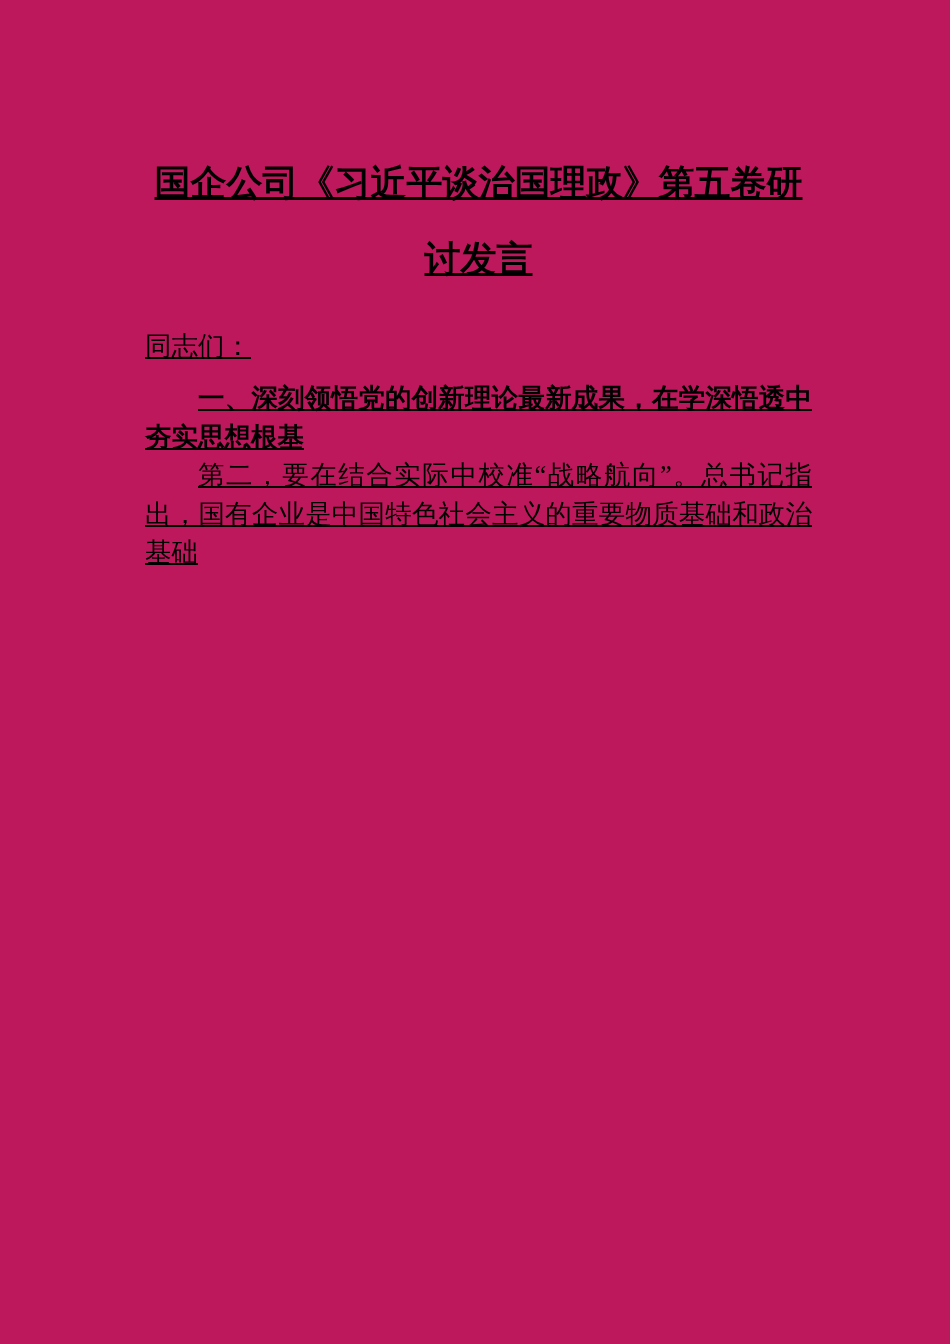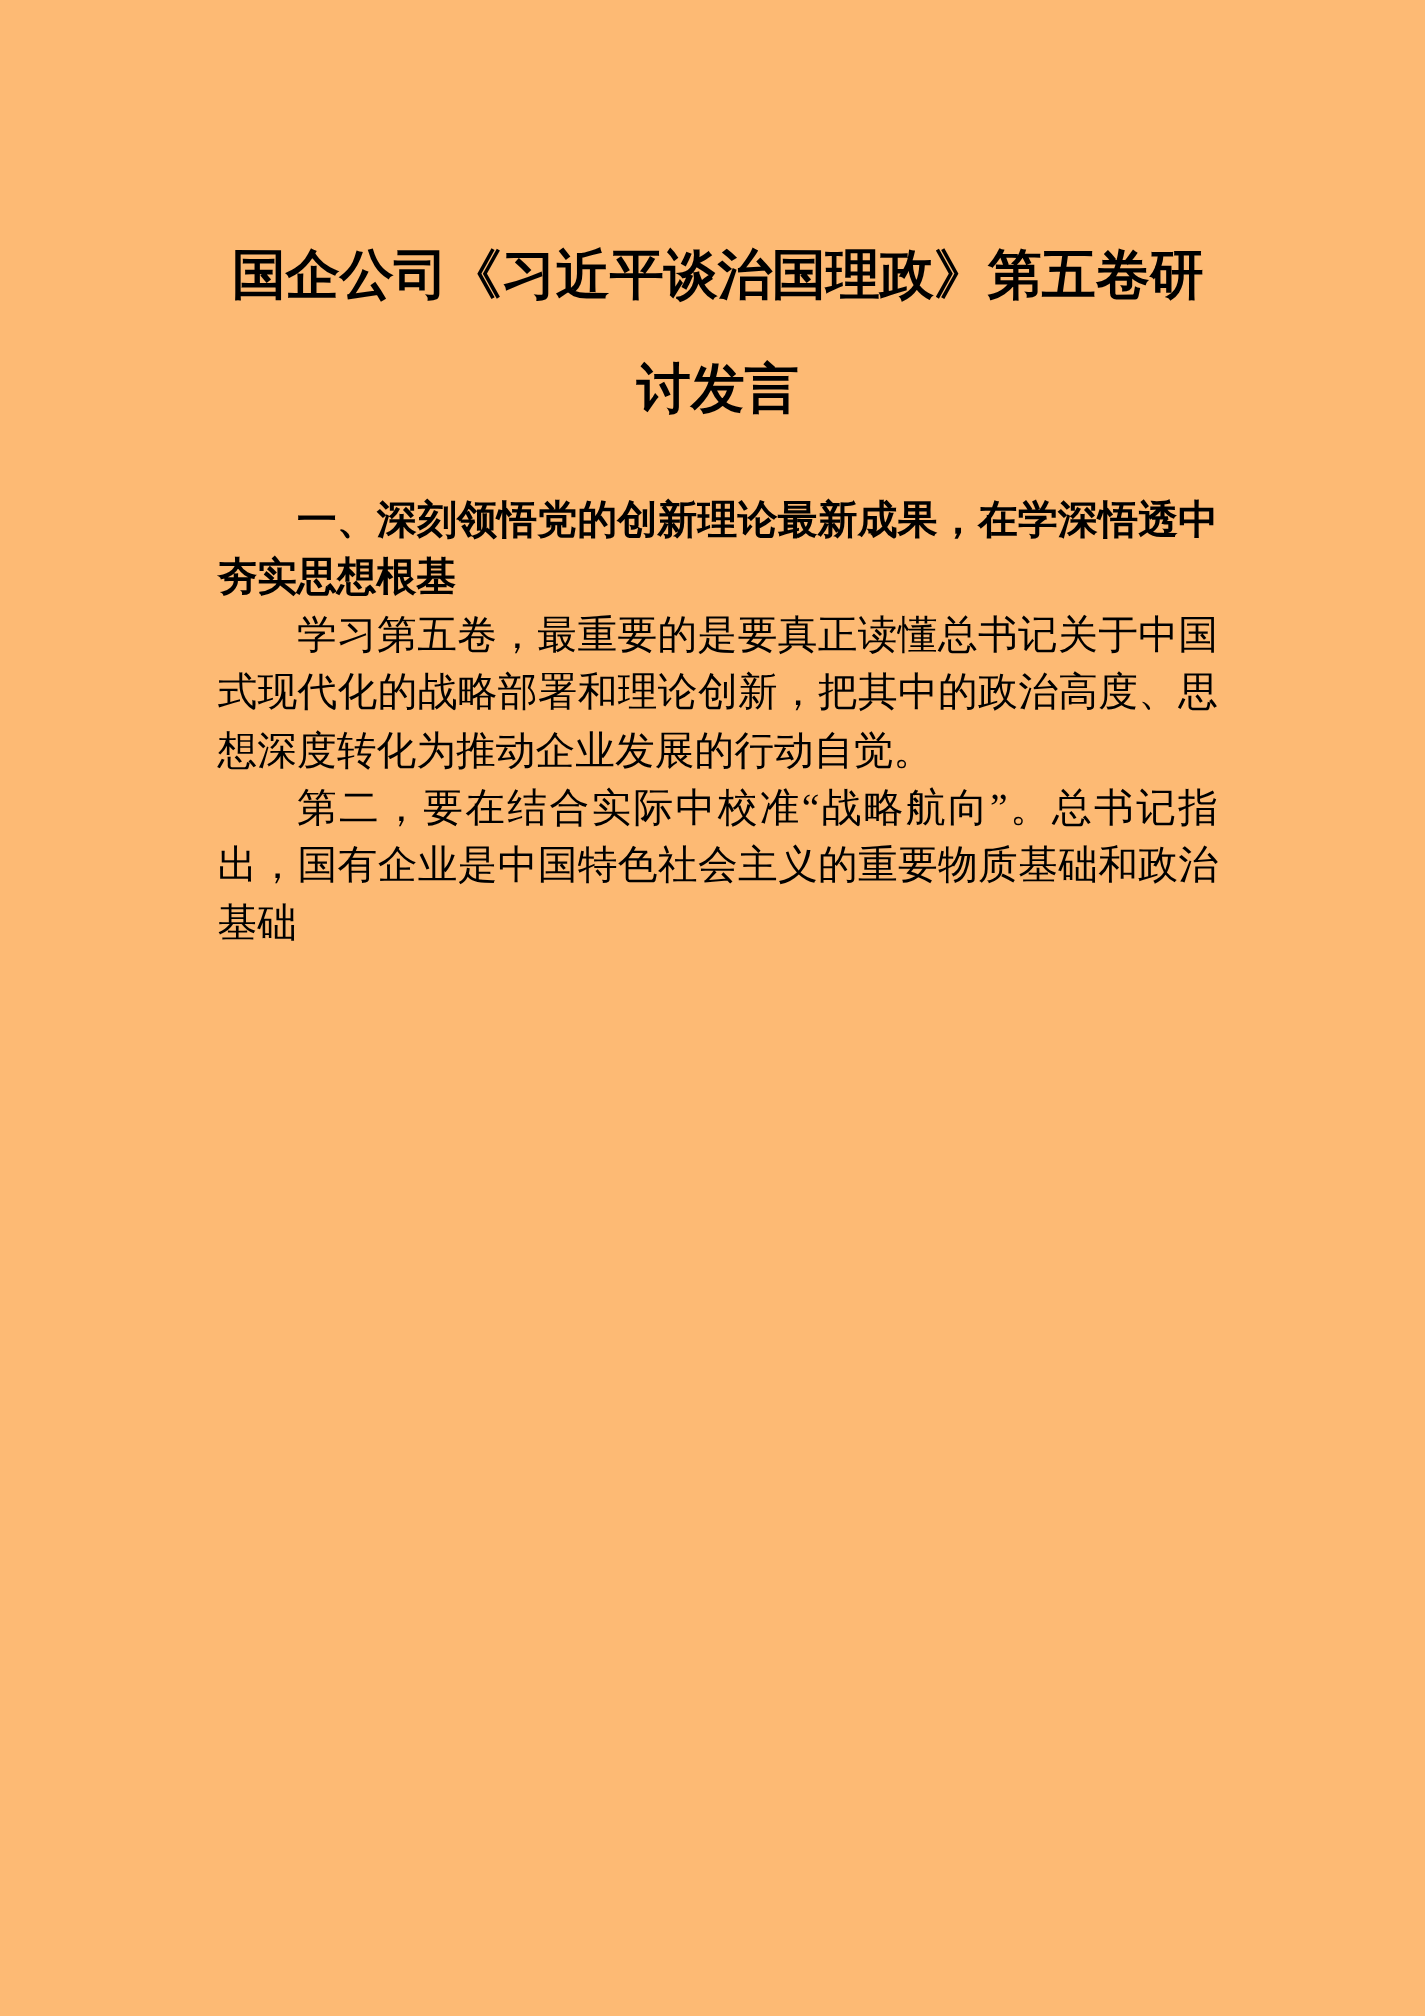--- a/index.html
+++ b/index.html
@@ -12,22 +12,23 @@
     background: #ffffff;
     color: #000000;
     font-family: "Liberation Serif", "DejaVu Serif", serif;
     overflow: hidden;
   }
   .page {
     box-sizing: border-box;
     width: 950px;
     height: 1344px;
     padding: 145px 138px 0 145px;
-    background: #fdba74;
+    background: #be185d;
     overflow: hidden;
+    text-decoration: underline;
   }
   .doc-title {
     margin: 0 0 30px 0;
     font-size: 36px;
     font-weight: bold;
     line-height: 76px;
     text-align: center;
     letter-spacing: 0;
   }
   .doc-body p {
@@ -49,17 +50,17 @@
     margin-top: 14px;
   }
 </style>
 </head>
 <body>
 
 <div class="page">
   <h1 class="doc-title">国企公司《习近平谈治国理政》第五卷研讨发言</h1>
 
   <div class="doc-body">
+    <p class="salutation">同志们：</p>
     <p class="heading-para">一、深刻领悟党的创新理论最新成果，在学深悟透中夯实思想根基</p>
-    <p class="body-para">学习第五卷，最重要的是要真正读懂总书记关于中国式现代化的战略部署和理论创新，把其中的政治高度、思想深度转化为推动企业发展的行动自觉。</p>
     <p class="body-para">第二，要在结合实际中校准“战略航向”。总书记指出，国有企业是中国特色社会主义的重要物质基础和政治基础</p>
   </div>
 </div>
 
 </body></html>

